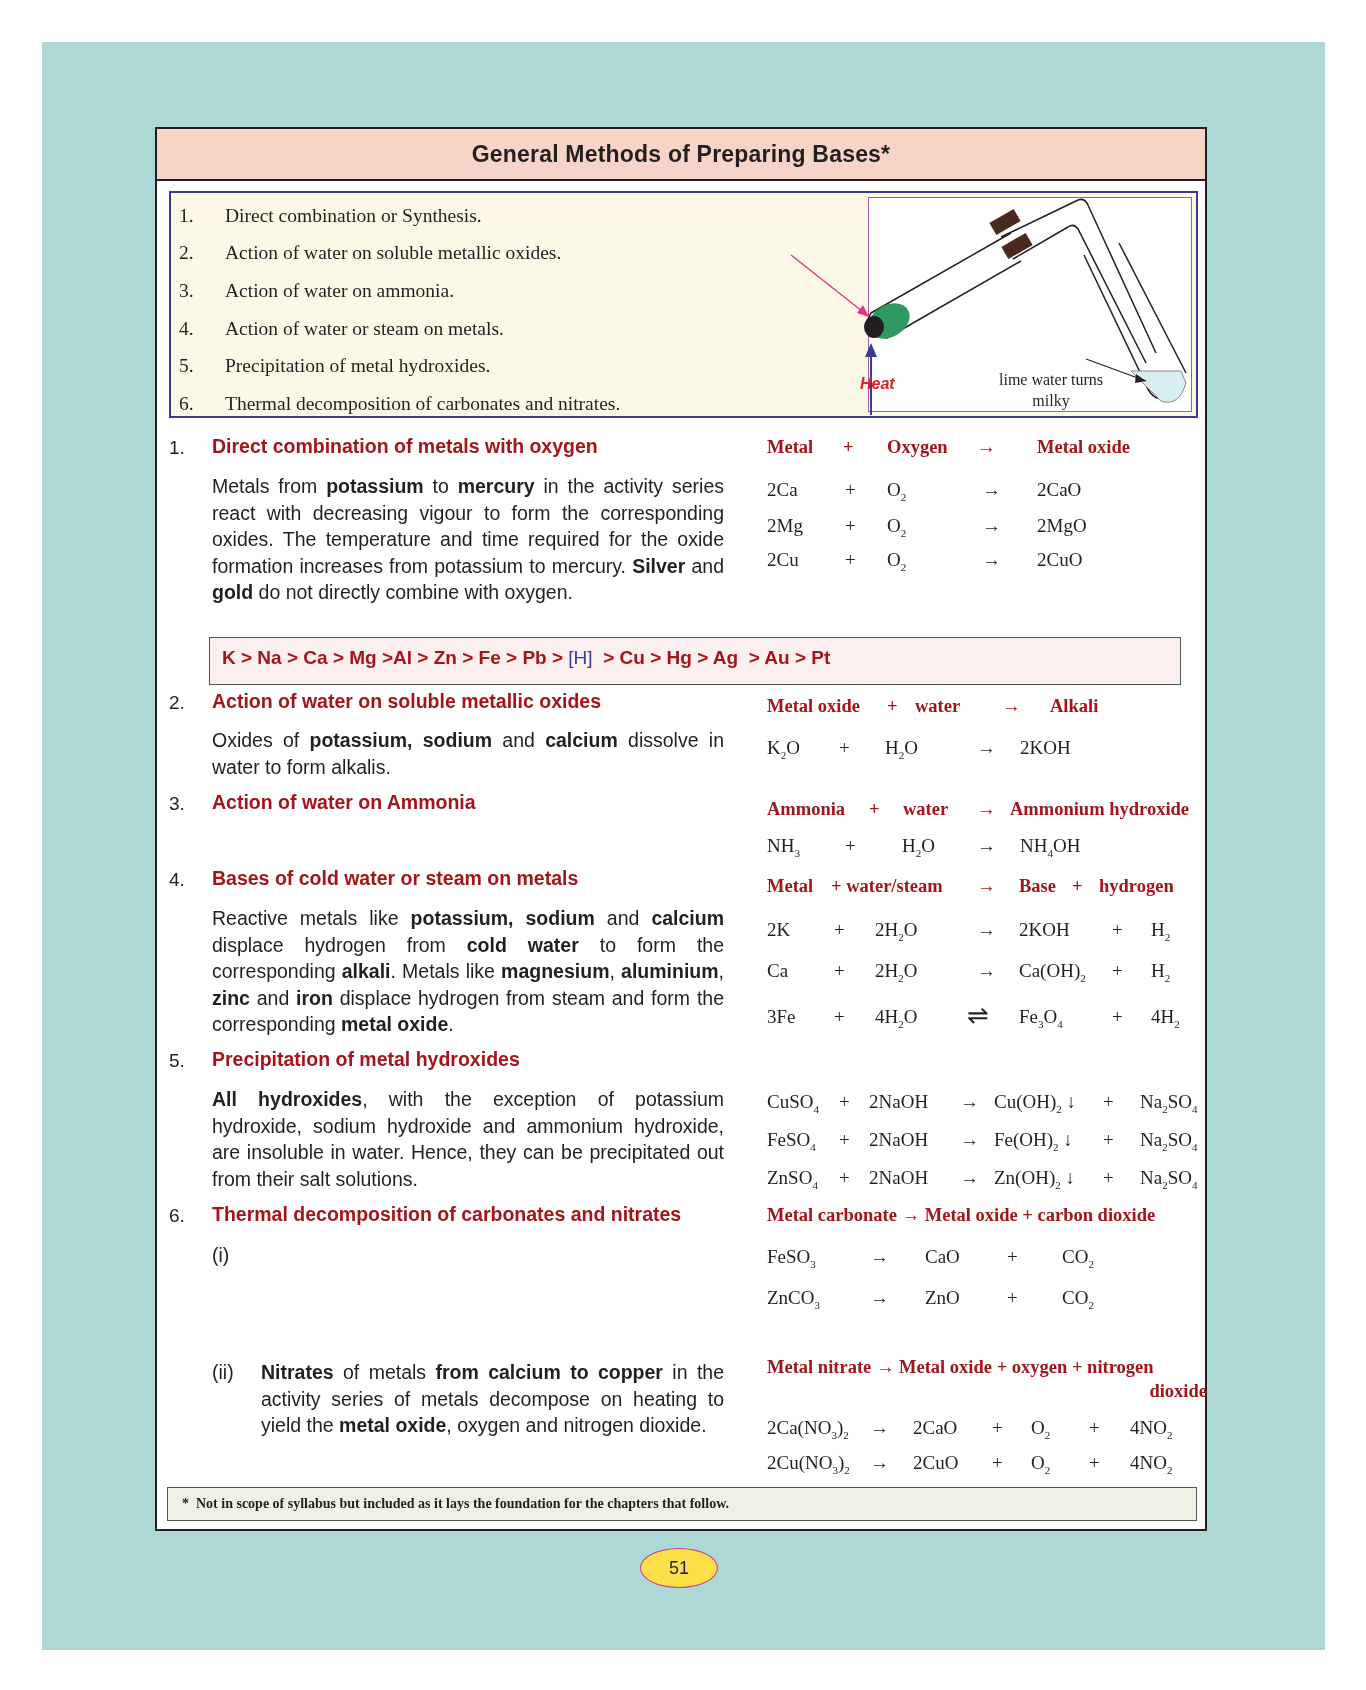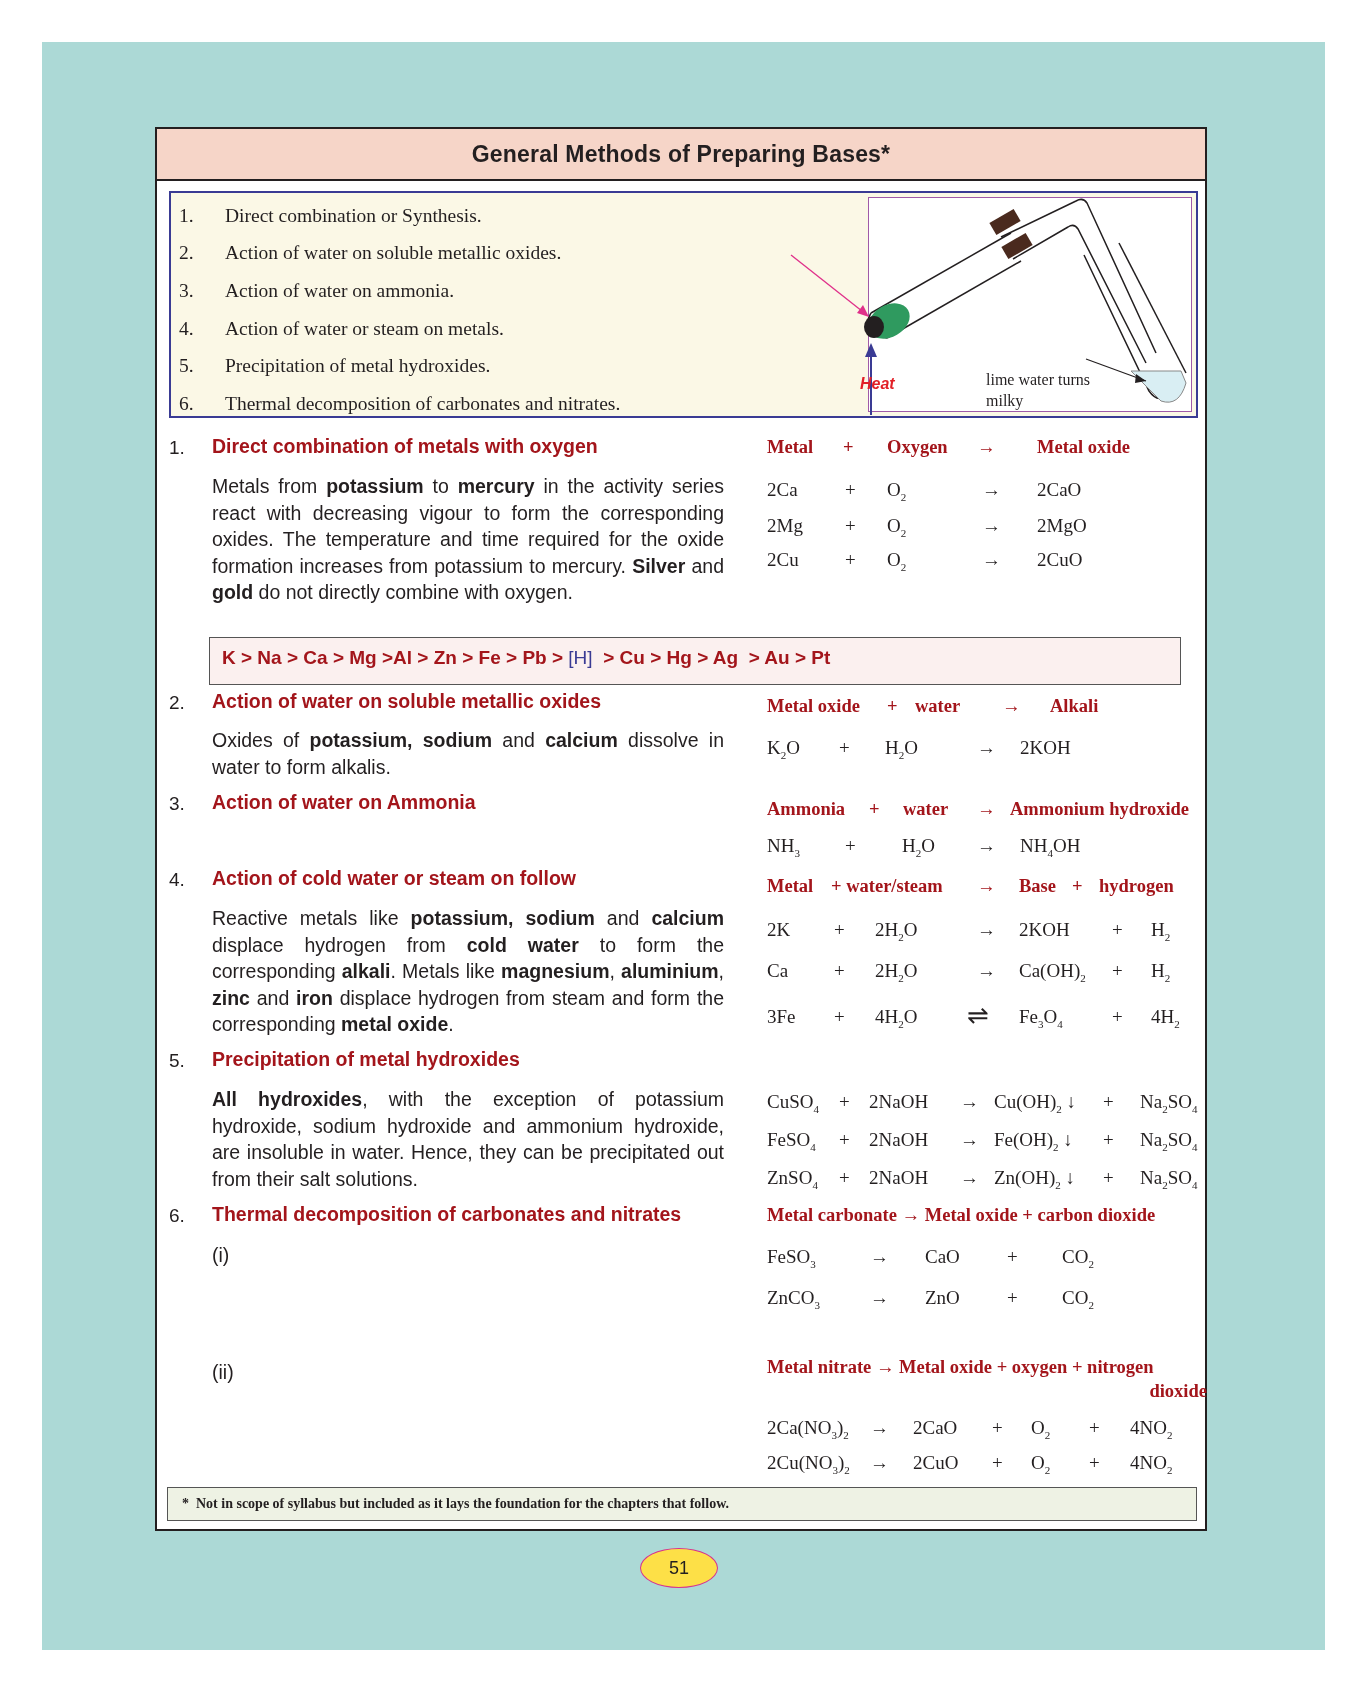--- a/index.html
+++ b/index.html
@@ -8,21 +8,21 @@
   .page{position:absolute;left:155px;top:127px;width:1052px;height:1404px;background:#fff;border:2px solid #231f20;box-sizing:border-box;}
   .title-band{position:absolute;left:0;top:0;right:0;height:50px;background:#f6d5c8;border-bottom:2px solid #231f20;display:flex;align-items:center;justify-content:center;}
   .title-band h1{margin:0;font-size:23px;font-weight:bold;color:#231f20;letter-spacing:0.2px;}
   .overview{position:absolute;left:12px;top:62px;width:1029px;height:227px;background:#fbf8e6;border:2px solid #3a3b94;box-sizing:border-box;}
   .ov-list{position:absolute;left:8px;top:4px;margin:0;padding:0;list-style:none;font-family:"Liberation Serif",serif;font-size:19.5px;}
   .ov-list li{height:37.6px;display:flex;align-items:center;}
   .ov-list .n{width:46px;}
   .diagram{position:absolute;left:697px;top:4px;width:324px;height:215px;background:#fff;border:1.5px solid #a05aa8;box-sizing:border-box;}
   .callout{position:absolute;left:548px;top:15px;width:212px;height:46px;background:#e8f2ea;border:1.5px solid #d06a5a;box-sizing:border-box;color:#a3151b;font-weight:bold;font-size:13.5px;line-height:19px;padding:2px 0 0 12px;letter-spacing:0.6px;}
   .callout sub{font-size:9px;}
-  .lime{position:absolute;left:815px;top:176px;width:130px;text-align:left;font-family:"Liberation Serif",serif;font-size:16px;line-height:21px;color:#231f20;}
+  .lime{position:absolute;left:815px;top:176px;width:130px;text-align:center;font-family:"Liberation Serif",serif;font-size:16px;line-height:21px;color:#231f20;}
   .heat{position:absolute;left:680px;top:222px;color:#e21f26;font-style:italic;font-weight:bold;font-size:16px;}
   .svgdiag{position:absolute;left:0;top:0;pointer-events:none;}
 
   .sec-num{position:absolute;font-size:19px;color:#231f20;}
   .sec-h{position:absolute;font-size:19.5px;font-weight:bold;color:#a3151b;}
   .para{position:absolute;font-size:19.5px;line-height:26.5px;text-align:justify;color:#231f20;}
   .para b{font-weight:bold;}
   .eqh{position:absolute;font-family:"Liberation Serif",serif;font-weight:bold;font-size:18.5px;color:#a3151b;white-space:nowrap;}
   .eq{position:absolute;font-family:"Liberation Serif",serif;font-size:19px;color:#231f20;white-space:nowrap;}
   .eq span, .eqh span{position:absolute;white-space:nowrap;}
@@ -175,21 +175,21 @@
   </div>
   <div class="eq" style="left:610px;top:706px;width:420px;height:24px">
     <span style="left:0"><span style="position:static">NH</span><sub>3</sub></span>
     <span style="left:78px">+</span>
     <span style="left:135px"><span style="position:static">H</span><sub>2</sub><span style="position:static">O</span></span>
     <span style="left:210px">→</span>
     <span style="left:253px"><span style="position:static">NH</span><sub>4</sub><span style="position:static">OH</span></span>
   </div>
 
   <div class="sec-num" style="left:12px;top:740px">4.</div>
-  <div class="sec-h" style="left:55px;top:738px">Action of cold water or steam on follow</div>
+  <div class="sec-h" style="left:55px;top:738px">Bases of cold water or steam on metals</div>
   <div class="para" style="left:55px;top:776px;width:512px">
     <span>Reactive metals like </span><b>potassium, sodium</b><span> and </span><b>calcium</b><span> displace hydrogen from </span><b>cold water</b><span> to form the corresponding </span><b>alkali</b><span>. Metals like </span><b>magnesium</b><span>, </span><b>aluminium</b><span>, </span><b>zinc</b><span> and </span><b>iron</b><span> displace hydrogen from steam and form the corresponding </span><b>metal oxide</b><span>.</span>
   </div>
   <div class="eqh" style="left:610px;top:747px;width:430px;height:24px">
     <span style="left:0">Metal</span>
     <span style="left:64px">+ water/steam</span>
     <span style="left:210px">→</span>
     <span style="left:252px">Base</span>
     <span style="left:305px">+</span>
     <span style="left:332px">hydrogen</span>
@@ -252,20 +252,23 @@
     <span style="left:193px">→</span>
     <span style="left:227px"><span style="position:static">Zn(OH)</span><sub>2</sub> <span style="position:static">↓</span></span>
     <span style="left:336px">+</span>
     <span style="left:373px"><span style="position:static">Na</span><sub>2</sub><span style="position:static">SO</span><sub>4</sub></span>
   </div>
 
   <div class="sec-num" style="left:12px;top:1076px">6.</div>
   <div class="sec-h" style="left:55px;top:1074px">Thermal decomposition of carbonates and nitrates</div>
   <div class="para" style="left:55px;top:1113px;width:50px">(i)</div>
   <div class="para" style="left:55px;top:1230px;width:50px">(ii)</div>
+  <div class="para" style="left:104px;top:1230px;width:463px">
+    <b>Nitrates</b><span> of metals </span><b>from calcium to copper</b><span> in the activity series of metals decompose on heating to yield the </span><b>metal oxide</b><span>, oxygen and nitrogen dioxide.</span>
+  </div>
 
   <div class="eqh" style="left:610px;top:1076px;width:440px;height:24px">Metal carbonate → Metal oxide  +  carbon dioxide</div>
   <div class="eq" style="left:610px;top:1117px;width:440px;height:24px">
     <span style="left:0"><span style="position:static">FeSO</span><sub>3</sub></span>
     <span style="left:103px">→</span>
     <span style="left:158px">CaO</span>
     <span style="left:240px">+</span>
     <span style="left:295px"><span style="position:static">CO</span><sub>2</sub></span>
   </div>
   <div class="eq" style="left:610px;top:1158px;width:440px;height:24px">

